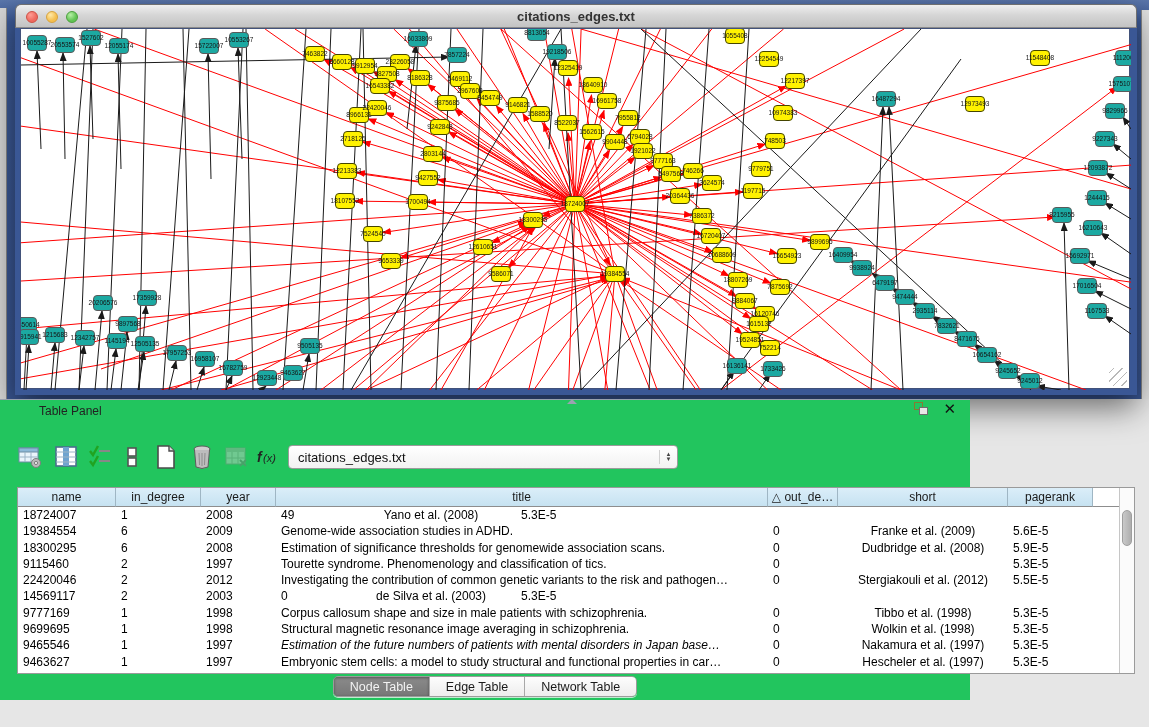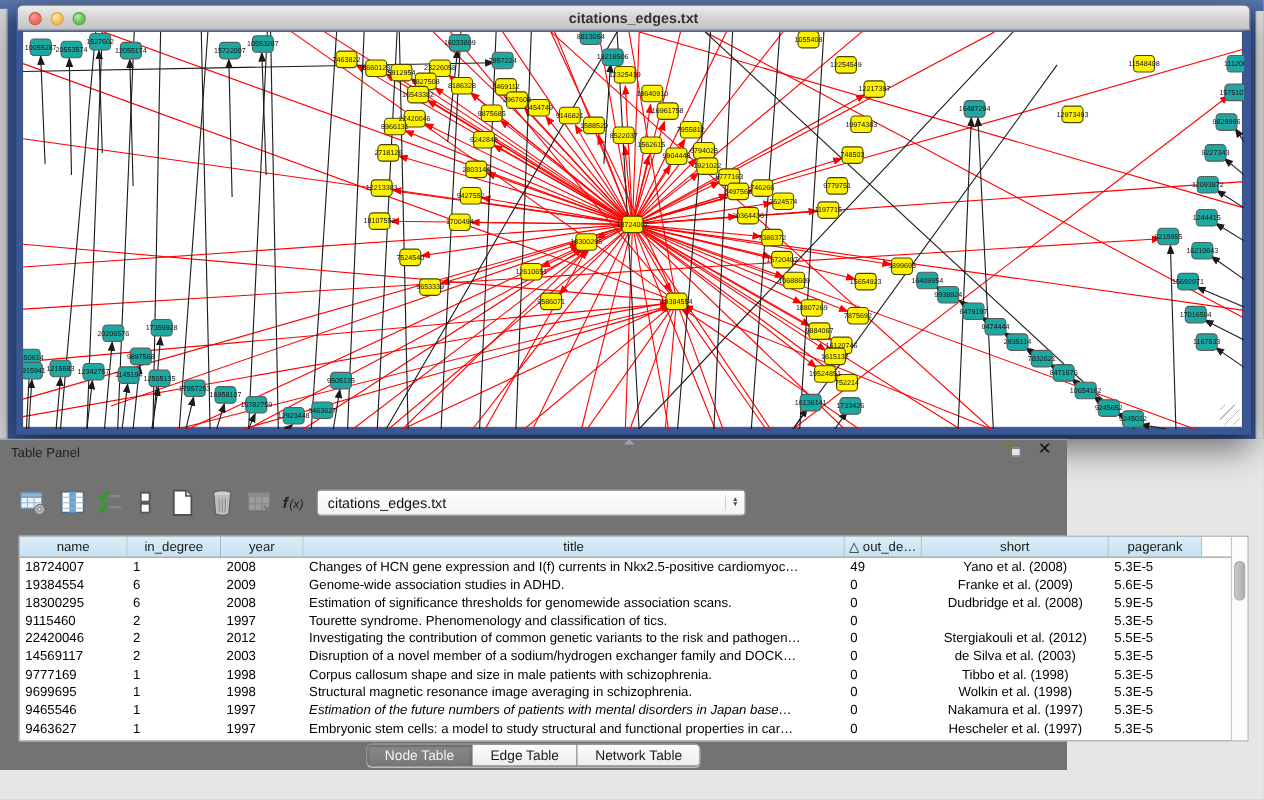--- a/index.html
+++ b/index.html
@@ -24,21 +24,21 @@
   .light.red{background:radial-gradient(circle at 35% 30%,#ff9d94,#ee6a5f 60%);border:1px solid #ce5045;}
   .light.yellow{background:radial-gradient(circle at 35% 30%,#ffe9a8,#f5bf4f 60%);border:1px solid #d7a33f;}
   .light.green{background:radial-gradient(circle at 35% 30%,#b7f0a6,#62c454 60%);border:1px solid #4c9f3e;}
   .window-body{position:relative;height:367px;background:#3a5795;}
   #canvas{position:absolute;left:5px;top:0;width:1110px;height:361px;background:#fff;border:1px solid #42527a;}
   #network{position:absolute;left:0;top:0;}
   .resize-grip{position:absolute;right:2px;bottom:2px;width:18px;height:18px;
     background:repeating-linear-gradient(135deg,transparent 0 3px,#b9b9b9 3px 4px,transparent 4px 6px);}
 
   
-  #table-panel{position:absolute;left:0;top:399px;width:970px;height:301px;background:#737373;border-top:1px solid #98a0ae;}
+  #table-panel{position:absolute;left:0;top:399px;width:970px;height:301px;background:#22c55e;border-top:1px solid #98a0ae;padding-left:29px;}
   .divider-notch{position:absolute;left:567px;top:-1px;width:0;height:0;border-left:5px solid transparent;border-right:5px solid transparent;border-bottom:5px solid #9aa2b0;}
   .panel-header{position:relative;height:22px;}
   .panel-title{position:absolute;left:10px;top:4px;font-size:12px;color:#222;}
   .panel-header-icons{position:absolute;right:14px;top:2px;display:flex;gap:14px;align-items:center;}
   .float-icon{width:15px;height:14px;position:relative;}
   .float-icon .sq1{position:absolute;left:0;top:0;width:9px;height:8px;border:1.5px solid #877a33;}
   .float-icon .sq2{position:absolute;left:5px;top:5px;width:9px;height:8px;border:1.5px solid #6c6c6c;background:#e6e6e6;}
   .close-icon{font-size:15px;font-weight:bold;color:#111;line-height:14px;cursor:default;}
 
   .panel-toolbar{position:absolute;left:0;top:40px;height:40px;width:100%;}
@@ -617,21 +617,20 @@
           <div class="th" style="width: 70px;">△ out_de…</div>
           <div class="th" style="width: 170px;">short</div>
           <div class="th" style="width: 85px;">pagerank</div>
           <div class="th" style="width: 28px; background: rgb(255, 255, 255); border-right: 0px;"></div>
         </div>
       <div class="rows" id="tbody">
           <div class="tr">
             <div class="td" style="width: 98px;">18724007</div>
             <div class="td" style="width: 85px;">1</div>
             <div class="td" style="width: 75px;">2008</div>
-            <div class="td" style="width: 492px;">Changes of HCN gene expression and I(f) currents in Nkx2.5-positive cardiomyoc…</div>
             <div class="td" style="width: 70px;">49</div>
             <div class="td c" style="width: 170px;">Yano et al. (2008)</div>
             <div class="td" style="width: 85px;">5.3E-5</div>
           </div>
           <div class="tr">
             <div class="td" style="width: 98px;">19384554</div>
             <div class="td" style="width: 85px;">6</div>
             <div class="td" style="width: 75px;">2009</div>
             <div class="td" style="width: 492px;">Genome-wide association studies in ADHD.</div>
             <div class="td" style="width: 70px;">0</div>
@@ -662,21 +661,20 @@
             <div class="td" style="width: 75px;">2012</div>
             <div class="td" style="width: 492px;">Investigating the contribution of common genetic variants to the risk and pathogen…</div>
             <div class="td" style="width: 70px;">0</div>
             <div class="td c" style="width: 170px;">Stergiakouli et al. (2012)</div>
             <div class="td" style="width: 85px;">5.5E-5</div>
           </div>
           <div class="tr">
             <div class="td" style="width: 98px;">14569117</div>
             <div class="td" style="width: 85px;">2</div>
             <div class="td" style="width: 75px;">2003</div>
-            <div class="td" style="width: 492px;">Disruption of a novel member of a sodium/hydrogen exchanger family and DOCK…</div>
             <div class="td" style="width: 70px;">0</div>
             <div class="td c" style="width: 170px;">de Silva et al. (2003)</div>
             <div class="td" style="width: 85px;">5.3E-5</div>
           </div>
           <div class="tr">
             <div class="td" style="width: 98px;">9777169</div>
             <div class="td" style="width: 85px;">1</div>
             <div class="td" style="width: 75px;">1998</div>
             <div class="td" style="width: 492px;">Corpus callosum shape and size in male patients with schizophrenia.</div>
             <div class="td" style="width: 70px;">0</div>

